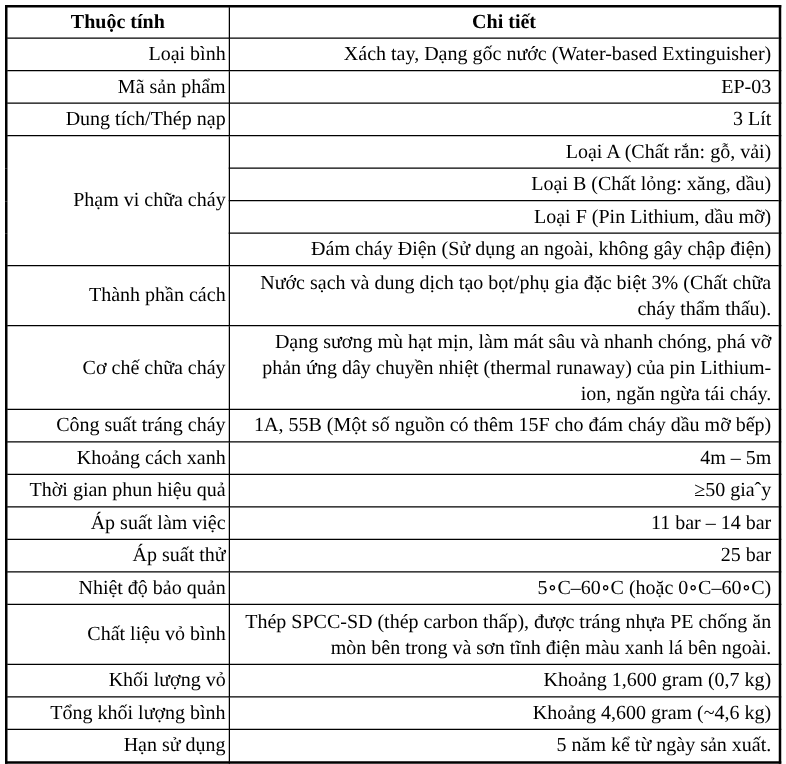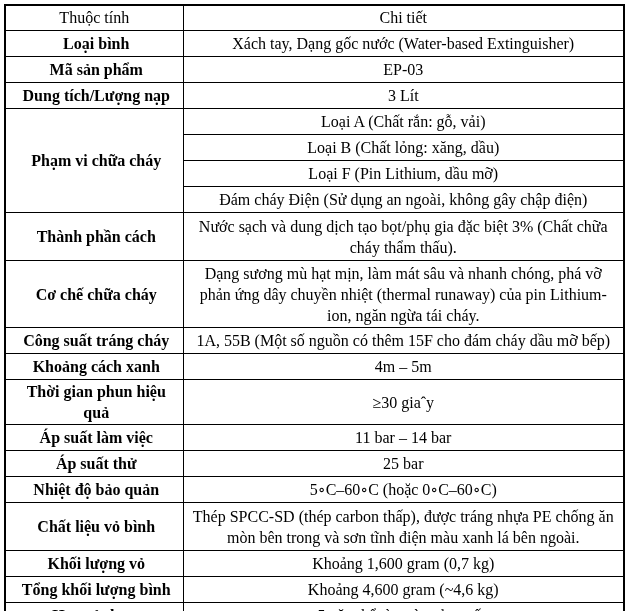--- a/index.html
+++ b/index.html
@@ -24,35 +24,35 @@
   }
   .spec-table th,
   .spec-table td {
     border: 1px solid #000000;
     overflow: hidden;
   }
   .spec-table {
     border: 2px solid #000000;
   }
   th.hdr {
-    font-weight: normal;
+    font-weight: bold;
     text-align: center;
     vertical-align: middle;
     height: 22px;
     padding: 1px 4px;
   }
   td.prop {
-    font-weight: bold;
-    text-align: center;
+    font-weight: normal;
+    text-align: right;
     vertical-align: middle;
     padding: 1px 2px 1px 6px;
     line-height: 21px;
   }
   td.val {
-    text-align: center;
+    text-align: right;
     vertical-align: middle;
     padding: 1px 6px;
     line-height: 21px;
   }
   tr.h1 td { height: 23px; }
   tr.h2 td { height: 45px; }
   tr.h3 td { height: 64px; margin-left: 23px; }
 </style>
 </head>
 <body>
@@ -71,21 +71,21 @@
   <tbody>
     <tr class="h1">
       <td class="prop">Loại bình</td>
       <td class="val">Xách tay, Dạng gốc nước (Water-based Extinguisher)</td>
     </tr>
     <tr class="h1">
       <td class="prop">Mã sản phẩm</td>
       <td class="val">EP-03</td>
     </tr>
     <tr class="h1">
-      <td class="prop">Dung tích/Lượng nạp</td>
+      <td class="prop">Dung tích/Thép nạp</td>
       <td class="val">3 Lít</td>
     </tr>
     <tr class="h1">
       <td class="prop" rowspan="4">Phạm vi chữa cháy</td>
       <td class="val">Loại A (Chất rắn: gỗ, vải)</td>
     </tr>
     <tr class="h1">
       <td class="val">Loại B (Chất lỏng: xăng, dầu)</td>
     </tr>
     <tr class="h1">
@@ -105,21 +105,21 @@
     <tr class="h1">
       <td class="prop">Công suất tráng cháy</td>
       <td class="val">1A, 55B (Một số nguồn có thêm 15F cho đám cháy dầu mỡ bếp)</td>
     </tr>
     <tr class="h1">
       <td class="prop">Khoảng cách xanh</td>
       <td class="val">4m – 5m</td>
     </tr>
     <tr class="h1">
       <td class="prop">Thời gian phun hiệu quả</td>
-      <td class="val">≥30 giaˆy</td>
+      <td class="val">≥50 giaˆy</td>
     </tr>
     <tr class="h1">
       <td class="prop">Áp suất làm việc</td>
       <td class="val">11 bar – 14 bar</td>
     </tr>
     <tr class="h1">
       <td class="prop">Áp suất thử</td>
       <td class="val">25 bar</td>
     </tr>
     <tr class="h1">

